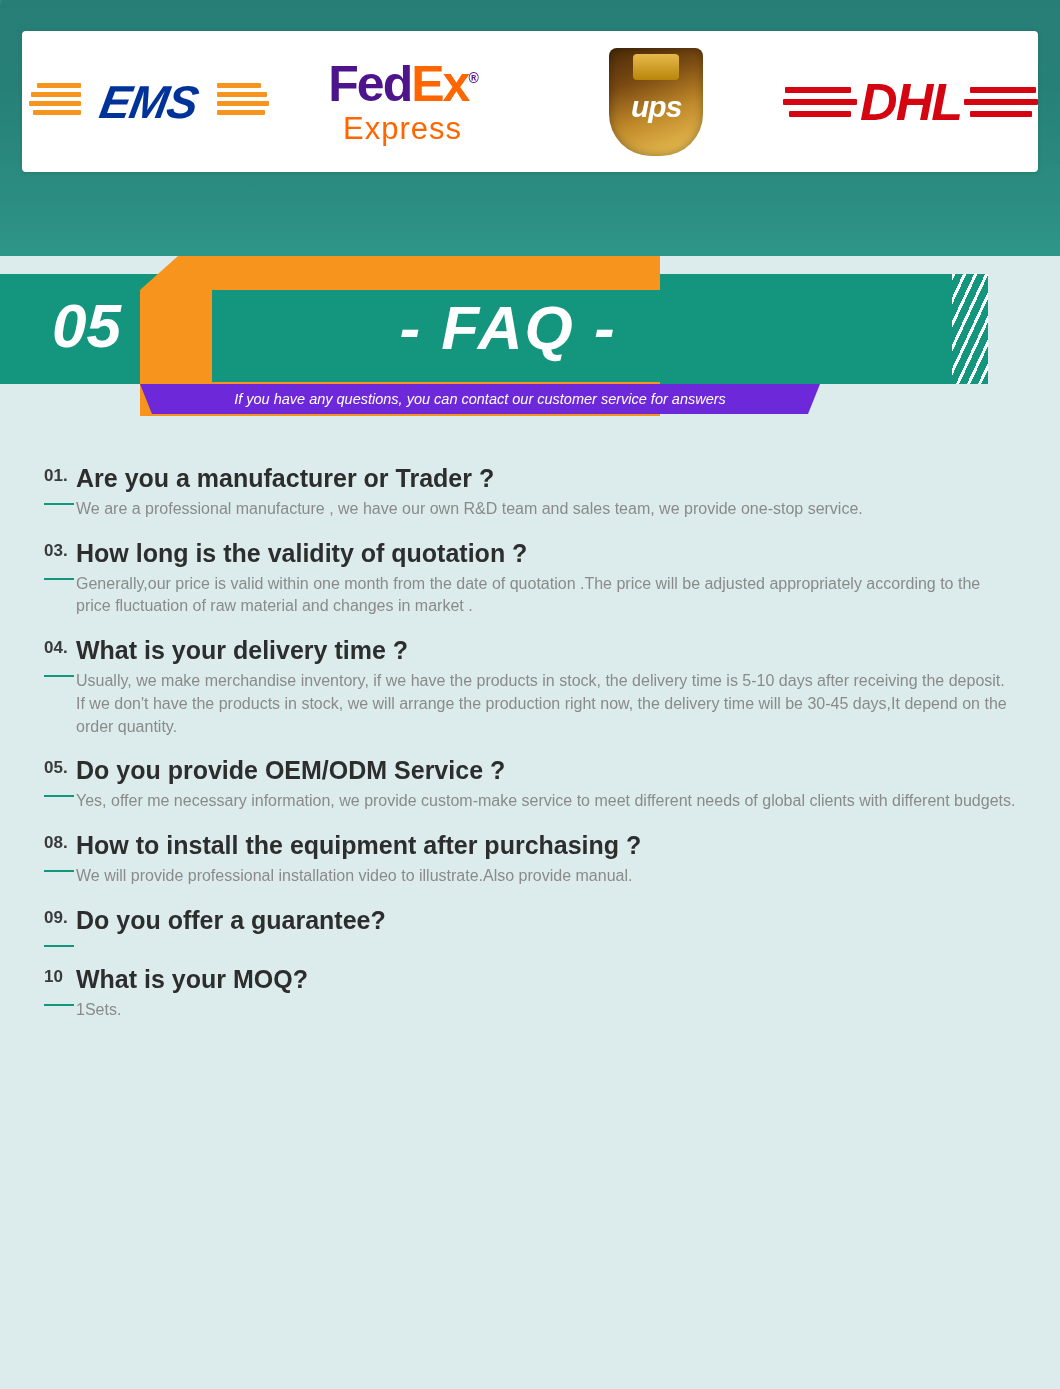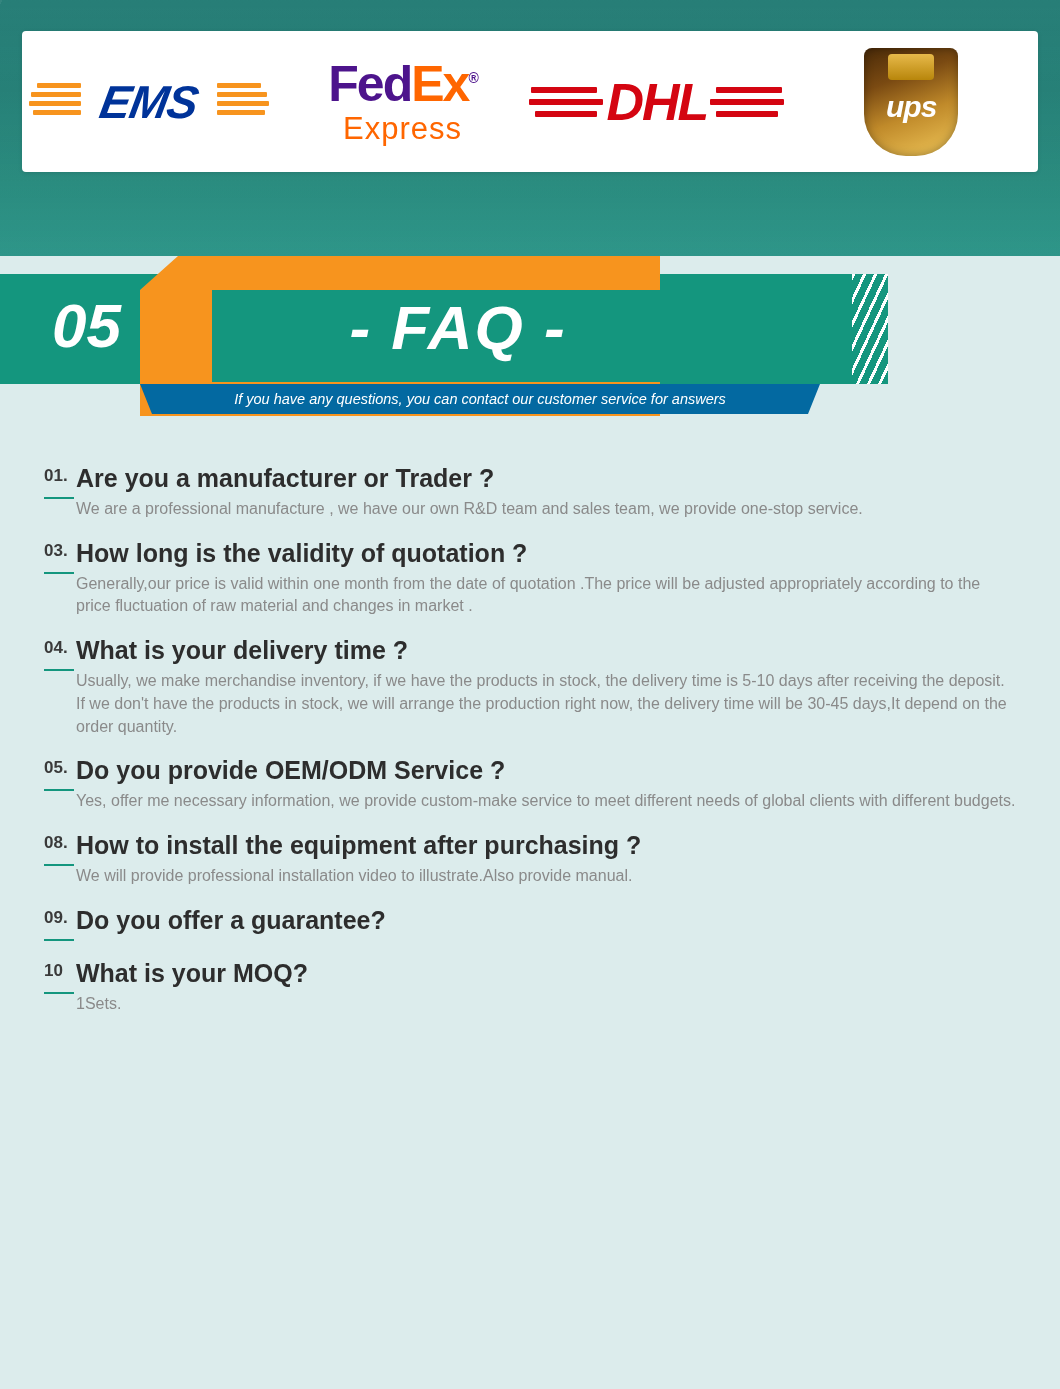--- a/index.html
+++ b/index.html
@@ -178,21 +178,21 @@
     transform: translateX(-50%);
     width: 46px;
     height: 26px;
     border-radius: 4px;
     background: linear-gradient(180deg, #e7b94a, #b8860b);
   }
 
   
   .faq-header {
     position: relative;
-    width: 888px;
+    width: 988px;
     height: 180px;
     background: #dcecec;
     overflow: hidden;
   }
   .band {
     position: absolute;
     left: 0;
     top: 18px;
     width: 1060px;
     height: 110px;
@@ -239,21 +239,21 @@
     letter-spacing: 2px;
     font-family: "Liberation Sans", sans-serif;
     padding-left: 28px;
   }
   .subtitle-bar {
     position: absolute;
     left: 140px;
     top: 128px;
     width: 680px;
     height: 30px;
-    background: #0369a1;
+    background: #6d28d9;
     clip-path: polygon(0 0, 680px 0, 668px 30px, 12px 30px);
     display: flex;
     align-items: center;
     justify-content: center;
   }
   .subtitle-bar span {
     font-size: 14.5px;
     font-style: italic;
     color: #ffffff;
     font-family: "Liberation Sans", sans-serif;
@@ -270,21 +270,21 @@
     display: flex;
     align-items: flex-start;
     margin-bottom: 18px;
   }
   .faq-num {
     flex: 0 0 56px;
     font-size: 17px;
     font-weight: bold;
     color: #3a3a3a;
     border-bottom: 2px solid #14967e;
-    padding-bottom: 11px;
+    padding-bottom: 17px;
     margin-top: 2px;
     margin-right: 2px;
     width: 30px;
     max-width: 30px;
   }
   .faq-body {
     flex: 1;
   }
   .faq-q {
     font-size: 25px;
@@ -324,42 +324,42 @@
         </div>
       </div>
     </div>
 
     <div class="logo-cell">
       <div class="fedex">
         <div class="word">
           <span class="fed">Fed</span><span class="ex">Ex</span><span class="reg">®</span>
         </div>
         <div class="express">Express</div>
+      </div>
+    </div>
+
+    <div class="logo-cell">
+      <div class="ups">
+        <div class="shield-top"></div>
+        <div class="ups-text">ups</div>
       </div>
     </div>
 
     <div class="logo-cell">
       <div class="dhl">
         <div class="streak s1"></div>
           <div class="streak s2"></div>
           <div class="streak s3"></div>
         <div class="dhl-text">DHL</div>
         <div class="streak s4"></div>
           <div class="streak s5"></div>
           <div class="streak s6"></div>
       </div>
     </div>
 
-    <div class="logo-cell">
-      <div class="ups">
-        <div class="shield-top"></div>
-        <div class="ups-text">ups</div>
-      </div>
-    </div>
-
   </div>
 </div>
 
 <div class="faq-header">
   <div class="band-stripes-left"></div>
   <div class="band"></div>
   <div class="band-stripes-right"></div>
   <div class="orange-slash"></div>
   <div class="num-05">05</div>
   <div class="faq-title">- FAQ -</div>

